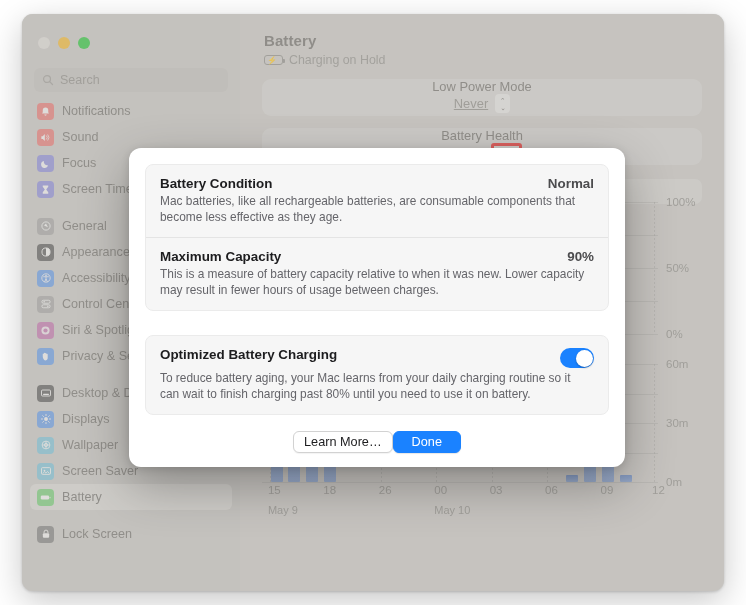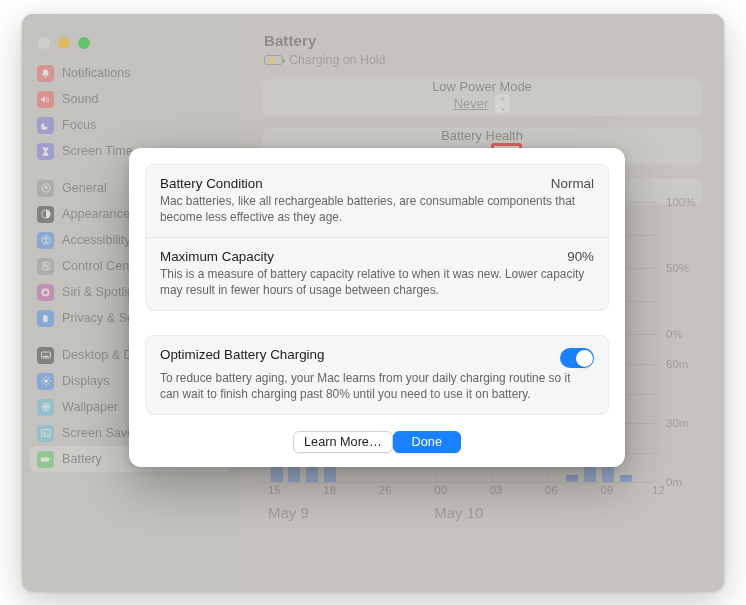--- a/index.html
+++ b/index.html
@@ -290,21 +290,21 @@
   .xtick {
     position: absolute;
     top: 2px;
     font-size: 11.5px;
     color: #8b8985;
     transform: translateX(-2px);
   }
   .xdate {
     position: absolute;
     top: 22px;
-    font-size: 15px;
+    font-size: 11px;
     color: #8b8985;
     transform: translateX(-2px);
     text-align: center;
   }
 
   
   .sheet {
     position: absolute;
     left: 129px;
     top: 148px;
@@ -327,20 +327,21 @@
   .sheet-card + .sheet-card { margin-top: 24px; }
 
   .sheet-sec { padding: 11px 14px 12px 14px; }
   .sheet-sec + .sheet-sec { border-top: 1px solid #e4e4e4; }
 
   .sec-head {
     display: flex;
     align-items: flex-start;
     justify-content: space-between;
     gap: 12px;
+    font-weight: bold;
   }
   .sec-title {
     font-size: 13.4px;
     color: #1d1d1f;
   }
   .sec-value {
     font-size: 13.4px;
     color: #4c4c4e;
     white-space: nowrap;
   }
@@ -407,20 +408,27 @@
   <div class="window">
 
     <div class="sidebar">
 
       <div class="traffic">
         <div class="light close"></div>
         <div class="light min"></div>
         <div class="light max"></div>
       </div>
 
+      <div class="search-wrap">
+        <svg class="search-icon" viewBox="0 0 16 16">
+          <circle cx="6.7" cy="6.7" r="4.6" fill="none" stroke="#7d7b77" stroke-width="1.7"></circle>
+          <line x1="10.2" y1="10.2" x2="14" y2="14" stroke="#7d7b77" stroke-width="1.7" stroke-linecap="round"></line>
+        </svg>
+        <span class="search-text">Search</span>
+      </div>
 
       <div class="nav">
 
         <div class="nav-item">
           <span class="nav-ic" style="background:#f2615e">
             <svg width="11" height="11" viewBox="0 0 16 16">
                 <path d="M8 2a4 4 0 0 0-4 4v3l-1 2h10l-1-2V6a4 4 0 0 0-4-4zm0 12a1.8 1.8 0 0 0 1.8-1.6H6.2A1.8 1.8 0 0 0 8 14z" fill="#fff"></path>
               </svg>
           </span>
           <span class="nav-label">Notifications</span>
@@ -571,20 +579,29 @@
             <svg width="13" height="13" viewBox="0 0 16 16">
                 <rect x="2.2" y="5.6" width="10.2" height="4.8" rx="1.6" fill="#fff"></rect>
                 <rect x="13" y="7.1" width="1.1" height="1.9" rx=".5" fill="#fff"></rect>
               </svg>
           </span>
           <span class="nav-label">Battery</span>
         </div>
 
         <div class="nav-gap"></div>
 
+        <div class="nav-item">
+          <span class="nav-ic" style="background:#6d6d6d">
+            <svg width="12" height="12" viewBox="0 0 16 16">
+                <path d="M5.4 7V5.4a2.6 2.6 0 0 1 5.2 0V7" fill="none" stroke="#fff" stroke-width="1.2"></path>
+                <rect x="3.8" y="7" width="8.4" height="6" rx="1.4" fill="#fff"></rect>
+              </svg>
+          </span>
+          <span class="nav-label">Lock Screen</span>
+        </div>
 
       </div>
     </div>
 
     <div class="content">
 
       <div class="page-head">
         <div class="page-title">Battery</div>
         <div class="page-sub">
           <span class="batt-glyph">

